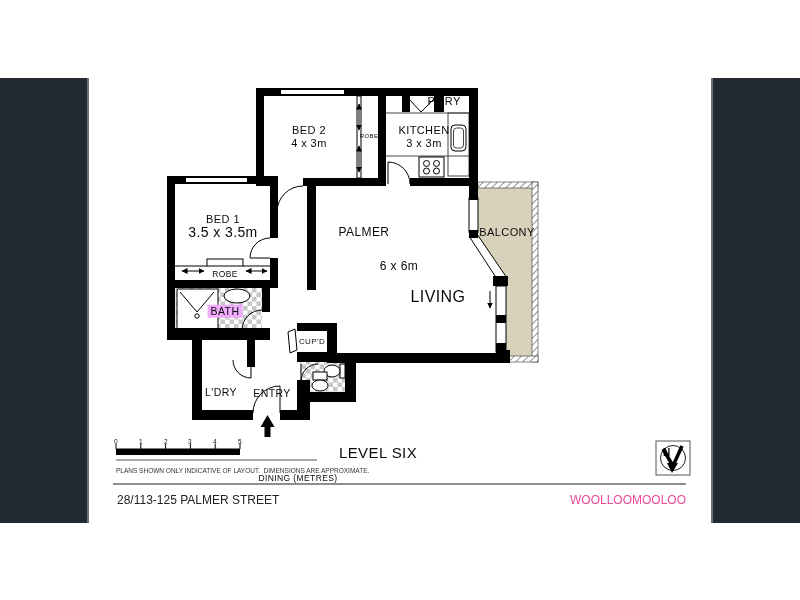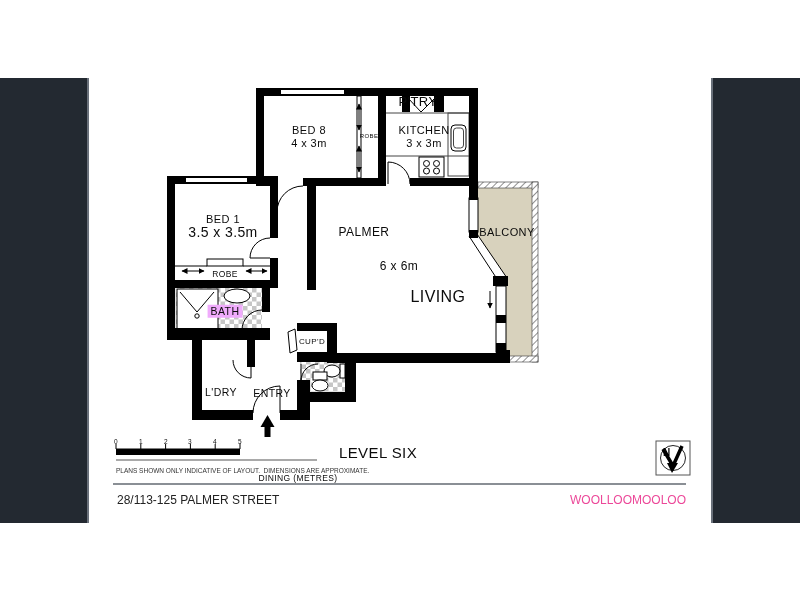--- a/index.html
+++ b/index.html
@@ -180,24 +180,24 @@
 
     <g>
       <rect x="656" y="441" width="34" height="34" fill="#fff" stroke="#555" stroke-width="1"></rect>
       <circle cx="673" cy="458" r="12.5" fill="#fff" stroke="#222" stroke-width="1"></circle>
       <text x="663" y="456" font-size="10" font-weight="bold" fill="#000" font-family="Liberation Sans, sans-serif">N</text>
       <path d="M663,449 L673,466 L682,446" stroke="#000" stroke-width="3.5" fill="none"></path>
       <polygon points="667,463 678,463 672,473" fill="#000"></polygon>
     </g>
   </svg>
 
-  <div class="lbl" style="left:309px;top:130px;font-size:11px">BED 8</div>
+  <div class="lbl" style="left:309px;top:130px;font-size:11px">BED 2</div>
   <div class="lbl" style="left:309px;top:143px;font-size:11px">4 x 3m</div>
   <div class="lbl" style="left:369px;top:136px;font-size:6px">ROBE</div>
-  <div class="lbl" style="left:418px;top:101px;font-size:13px">P'TRY</div>
+  <div class="lbl" style="left:444px;top:101px;font-size:11px">P'TRY</div>
   <div class="lbl" style="left:424px;top:130px;font-size:11px">KITCHEN</div>
   <div class="lbl" style="left:424px;top:143px;font-size:11px">3 x 3m</div>
   <div class="lbl" style="left:223px;top:219px;font-size:11px">BED 1</div>
   <div class="lbl" style="left:223px;top:232px;font-size:14px">3.5 x 3.5m</div>
   <div class="lbl" style="left:225px;top:274px;font-size:8.5px">ROBE</div>
   <div class="lbl bg-white" style="left:225px;top:311px;font-size:10.5px">BATH</div>
   <div class="lbl" style="left:364px;top:232px;font-size:12px">PALMER</div>
   <div class="lbl" style="left:399px;top:266px;font-size:12px">6 x 6m</div>
   <div class="lbl" style="left:438px;top:297px;font-size:16px">LIVING</div>
   <div class="lbl" style="left:507px;top:232px;font-size:11px">BALCONY</div>

